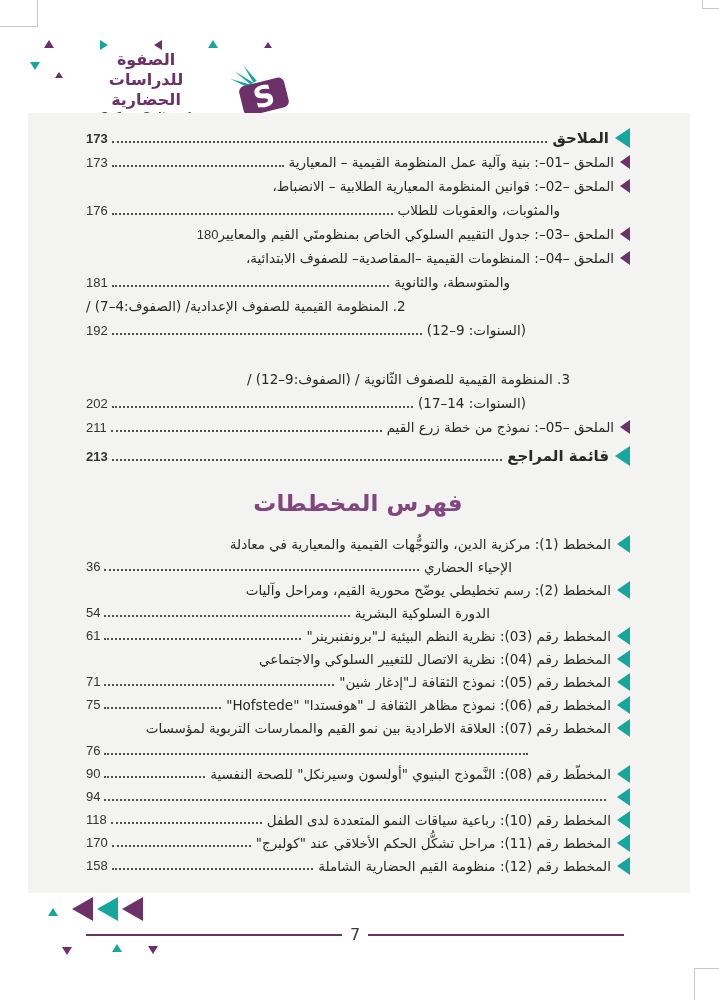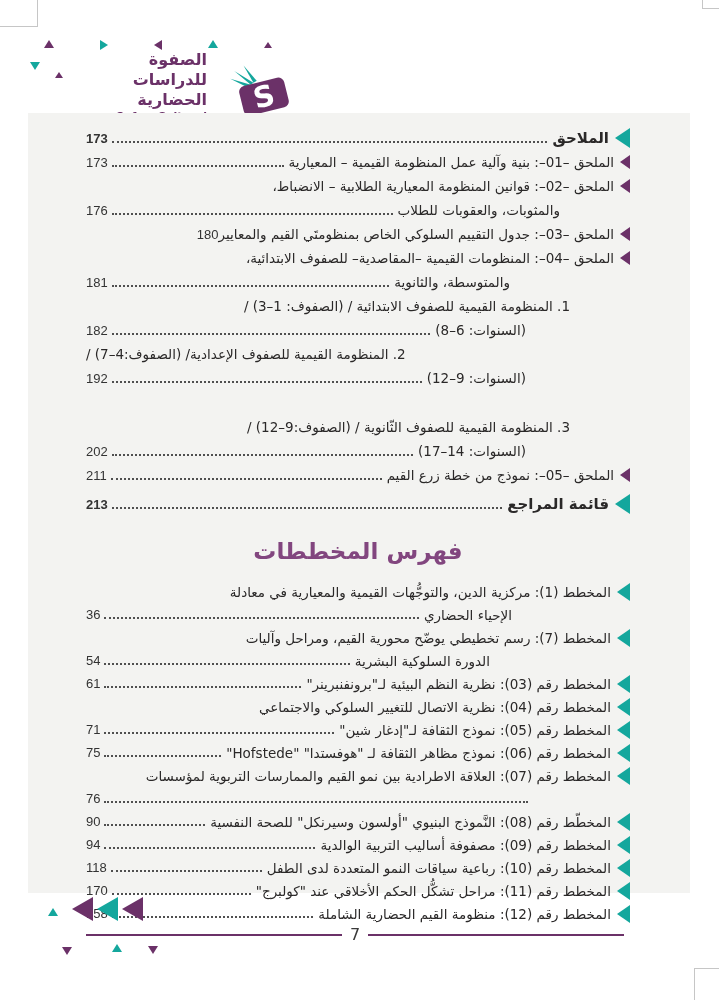--- a/index.html
+++ b/index.html
@@ -18,21 +18,21 @@
   .t-up-t{border-left:5px solid transparent;border-right:5px solid transparent;border-bottom:8px solid #14a79d;}
   .t-up-p.sm{border-left-width:4px;border-right-width:4px;border-bottom-width:6px;}
   .t-down-p{border-left:5px solid transparent;border-right:5px solid transparent;border-top:8px solid #6b3168;}
   .t-down-t{border-left:5px solid transparent;border-right:5px solid transparent;border-top:8px solid #14a79d;}
   .t-right-t{border-top:5px solid transparent;border-bottom:5px solid transparent;border-left:8px solid #14a79d;}
   .t-left-p{border-top:5px solid transparent;border-bottom:5px solid transparent;border-right:8px solid #6b3168;}
   .t-bigleft-p{border-top:12px solid transparent;border-bottom:12px solid transparent;border-right:21px solid #6b3168;}
   .t-bigleft-t{border-top:12px solid transparent;border-bottom:12px solid transparent;border-right:21px solid #14a79d;}
   
   .logo-wrap{position:absolute;left:85px;top:50px;width:210px;display:flex;flex-direction:row-reverse;align-items:center;}
-  .logo-text{text-align:right;margin-right:22px;flex:1;}
+  .logo-text{text-align:center;margin-right:22px;flex:1;}
   .logo-title-ar{font-weight:bold;color:#6b3168;font-size:16px;line-height:20px;}
   .logo-title-en{color:#6b3168;font-size:11px;line-height:14px;font-weight:600;}
   
   .content-panel{
     position:absolute;left:28px;top:113px;width:662px;height:780px;
     background:#f3f3f1;box-sizing:border-box;padding:13px 60px 0 58px;
     direction:rtl;
   }
   .entry{margin:0;}
   .entry.gap{margin-top:5px;}
@@ -125,30 +125,20 @@
           <span class="mk mk-purple"></span>
           <span class="txt">الملحق –04–: المنظومات القيمية –المقاصدية– للصفوف الابتدائية،</span>
         </div>
         <div class="line" style="padding-right: 120px;">
           <span class="txt">والمتوسطة، والثانوية</span>
           <span class="leader"></span>
           <span class="pg">181</span>
         </div>
       </div>
       <div class="entry">
-        <div class="line" style="padding-right: 60px;">
-          <span class="txt">1. المنظومة القيمية للصفوف الابتدائية / (الصفوف: 1–3) /</span>
-        </div>
-        <div class="line" style="padding-right: 104px;">
-          <span class="txt">(السنوات: 6–8)</span>
-          <span class="leader"></span>
-          <span class="pg">182</span>
-        </div>
-      </div>
-      <div class="entry">
         <div class="line" style="padding-right: 60px; justify-content: flex-end;">
           <span class="txt">2. المنظومة القيمية للصفوف الإعدادية/ (الصفوف:4–7) /</span>
         </div>
         <div class="line" style="padding-right: 104px;">
           <span class="txt">(السنوات: 9–12)</span>
           <span class="leader"></span>
           <span class="pg">192</span>
         </div>
       </div>
       <div class="entry">
@@ -187,21 +177,21 @@
         </div>
         <div class="line" style="padding-right: 118px;">
           <span class="txt">الإحياء الحضاري</span>
           <span class="leader"></span>
           <span class="pg">36</span>
         </div>
       </div>
       <div class="entry">
         <div class="line">
           <span class="mk mk-teal"></span>
-          <span class="txt">المخطط (7): رسم تخطيطي يوضّح محورية القيم، ومراحل وآليات</span>
+          <span class="txt">المخطط (2): رسم تخطيطي يوضّح محورية القيم، ومراحل وآليات</span>
         </div>
         <div class="line" style="padding-right: 140px;">
           <span class="txt">الدورة السلوكية البشرية</span>
           <span class="leader"></span>
           <span class="pg">54</span>
         </div>
       </div>
       <div class="entry">
         <div class="line">
           <span class="mk mk-teal"></span>
@@ -246,21 +236,20 @@
         <div class="line">
           <span class="mk mk-teal"></span>
           <span class="txt">المخطّط رقم (08): النَّموذج البنيوي "أولسون وسيرنكل" للصحة النفسية</span>
           <span class="leader"></span>
           <span class="pg">90</span>
         </div>
       </div>
       <div class="entry">
         <div class="line">
           <span class="mk mk-teal"></span>
-          <span class="txt">المخطط رقم (09): مصفوفة أساليب التربية الوالدية</span>
           <span class="leader"></span>
           <span class="pg">94</span>
         </div>
       </div>
       <div class="entry">
         <div class="line">
           <span class="mk mk-teal"></span>
           <span class="txt">المخطط رقم (10): رباعية سياقات النمو المتعددة لدى الطفل</span>
           <span class="leader"></span>
           <span class="pg">118</span>

